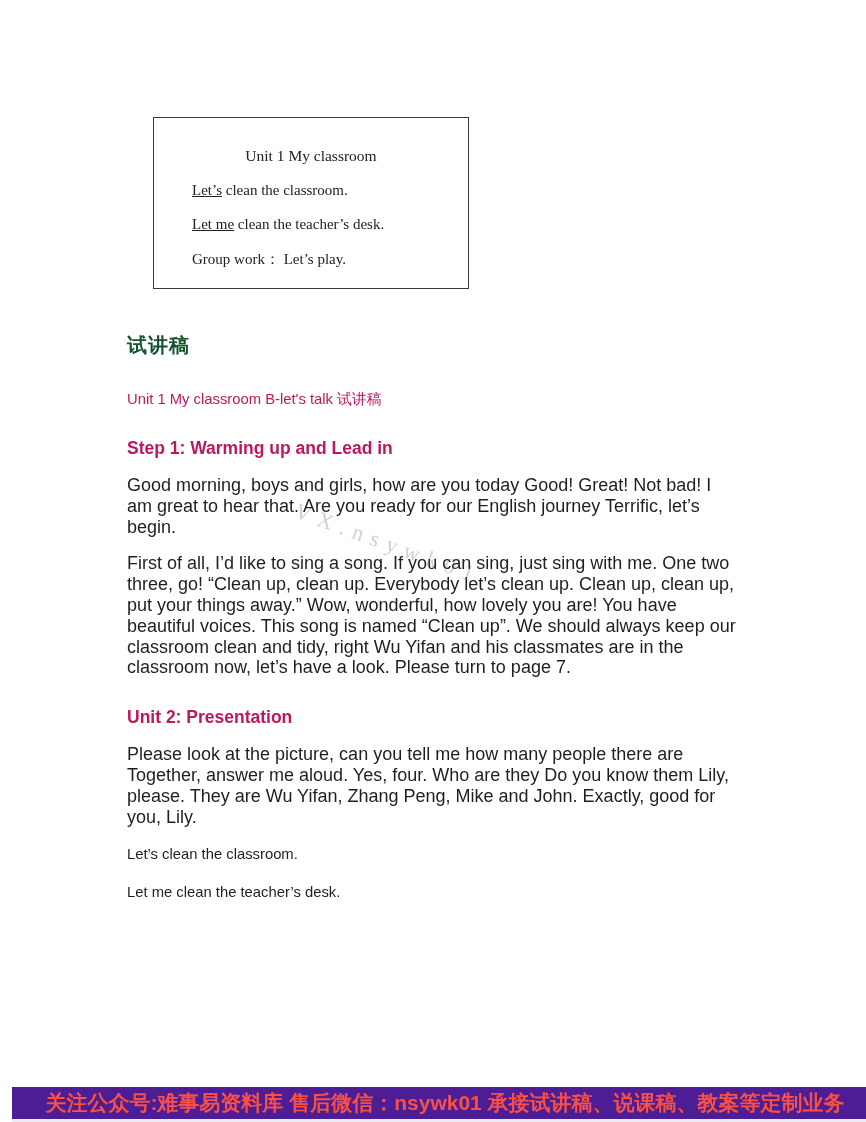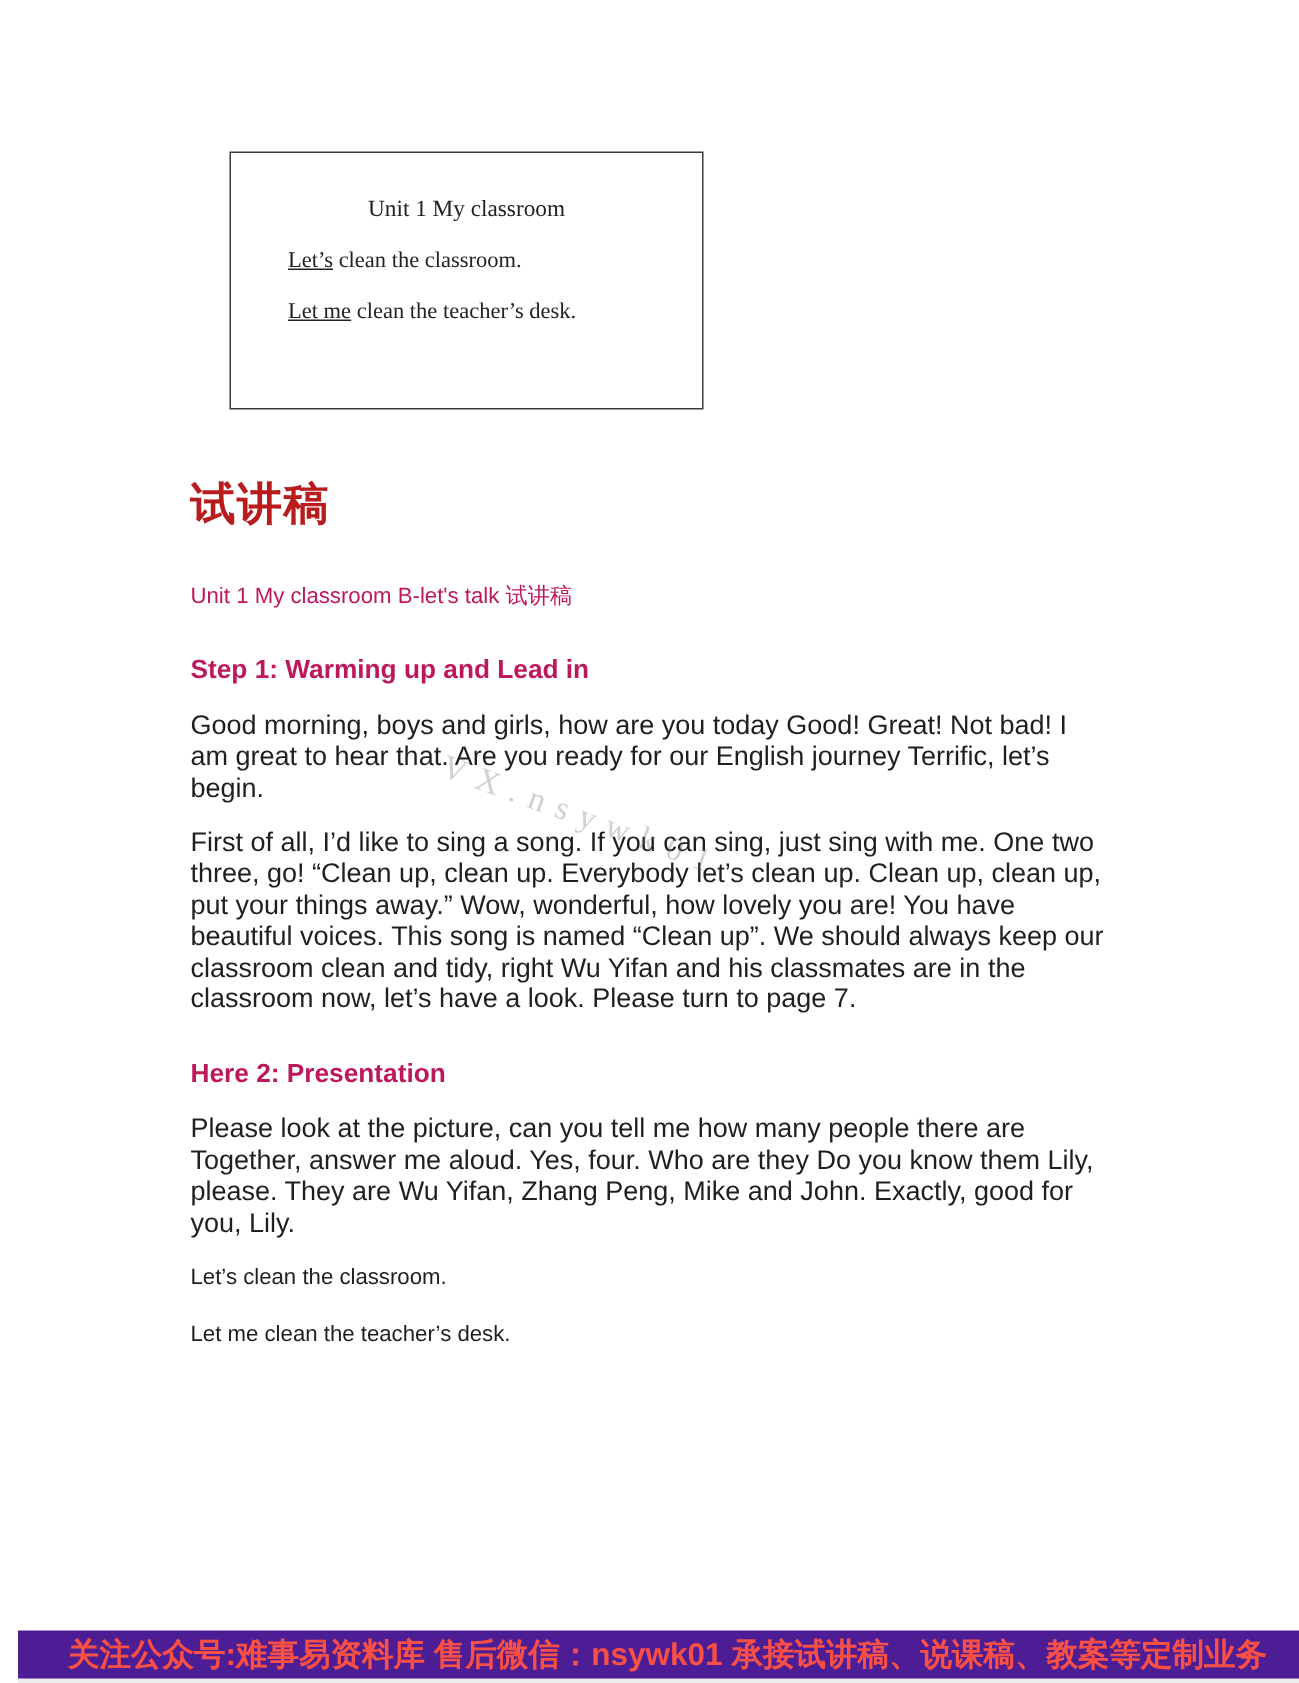--- a/index.html
+++ b/index.html
@@ -5,21 +5,21 @@
   html,body{margin:0;padding:0;background:#ffffff;}
   .page{
     position:relative;
     width:866px;height:1122px;
     background:#ffffff;
     overflow:hidden;
     font-family:"Liberation Sans", sans-serif;
     color:#1c1c1c;
   }
   .content{
-    position:absolute;left:127px;top:101px;width:612px;
+    position:absolute;left:127px;top:117px;width:612px;
   }
   
   .bb-box{
     box-sizing:border-box;
     width:316px;height:172px;
     margin-left:26px;
     border:1px solid #3a3a3a;
     font-family:"Liberation Serif", serif;
     font-size:15px;color:#222;
   }
@@ -27,21 +27,21 @@
     text-align:center;
     padding-top:29px;
     font-size:15.5px;
   }
   .bb-line{margin:17px 0 0 38px;}
   .bb-underline{text-decoration:underline;}
   
   .doc-heading{
     margin-top:43px;
     font-family:"Liberation Serif", serif;
-    font-size:30px;font-weight:bold;color:#b91c1c;
+    font-size:20px;font-weight:bold;color:#14532d;
     letter-spacing:1px;
   }
   .doc-subtitle{
     margin-top:31px;
     font-size:14.8px;color:#be185d;
   }
   .step-heading{
     margin-top:29px;
     font-size:17.5px;font-weight:bold;color:#be185d;
   }
@@ -79,32 +79,33 @@
 <div class="page">
 
   <div class="watermark">VX.nsywk01</div>
 
   <div class="content">
 
     <div class="bb-box">
       <div class="bb-title">Unit 1 My classroom</div>
       <div class="bb-line"><span class="bb-underline">Let’s</span><span> clean the classroom.</span></div>
       <div class="bb-line"><span class="bb-underline">Let me</span><span> clean the teacher’s desk.</span></div>
+      <div class="bb-line">Group work：  Let’s play.</div>
     </div>
 
     <div class="doc-heading">试讲稿</div>
 
     <div class="doc-subtitle">Unit 1 My classroom B-let's talk 试讲稿</div>
 
     <div class="step-heading">Step 1: Warming up and Lead in</div>
 
     <div class="para">Good morning, boys and girls, how are you today Good! Great! Not bad! I am great to hear that. Are you ready for our English journey Terrific, let’s begin.</div>
     <div class="para">First of all, I’d like to sing a song. If you can sing, just sing with me. One two three, go! “Clean up, clean up. Everybody let’s clean up. Clean up, clean up, put your things away.” Wow, wonderful, how lovely you are! You have beautiful voices. This song is named “Clean up”. We should always keep our classroom clean and tidy, right Wu Yifan and his classmates are in the classroom now, let’s have a look. Please turn to page 7.</div>
 
-    <div class="step-heading">Here 2: Presentation</div>
+    <div class="step-heading">Unit 2: Presentation</div>
 
     <div class="para">Please look at the picture, can you tell me how many people there are Together, answer me aloud. Yes, four. Who are they Do you know them Lily, please. They are Wu Yifan, Zhang Peng, Mike and John. Exactly, good for you, Lily.</div>
 
     <div class="sentence">Let’s clean the classroom.</div>
     <div class="sentence">Let me clean the teacher’s desk.</div>
 
   </div>
 
   <div class="footer">
     <span style="color: rgb(249, 79, 69);">关注公众号:难事易资料库 售后微信：nsywk01  承接试讲稿、说课稿、教案等定制业务</span>

